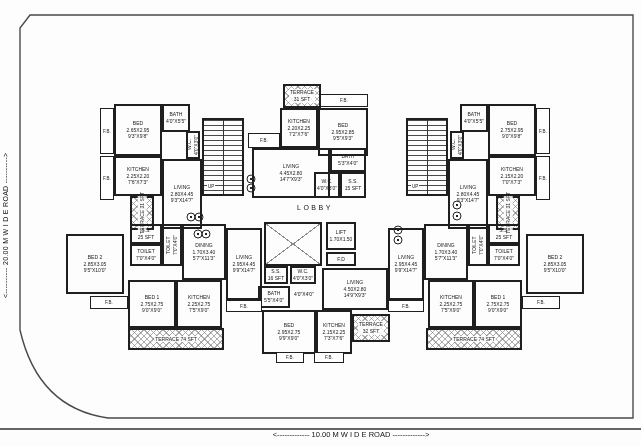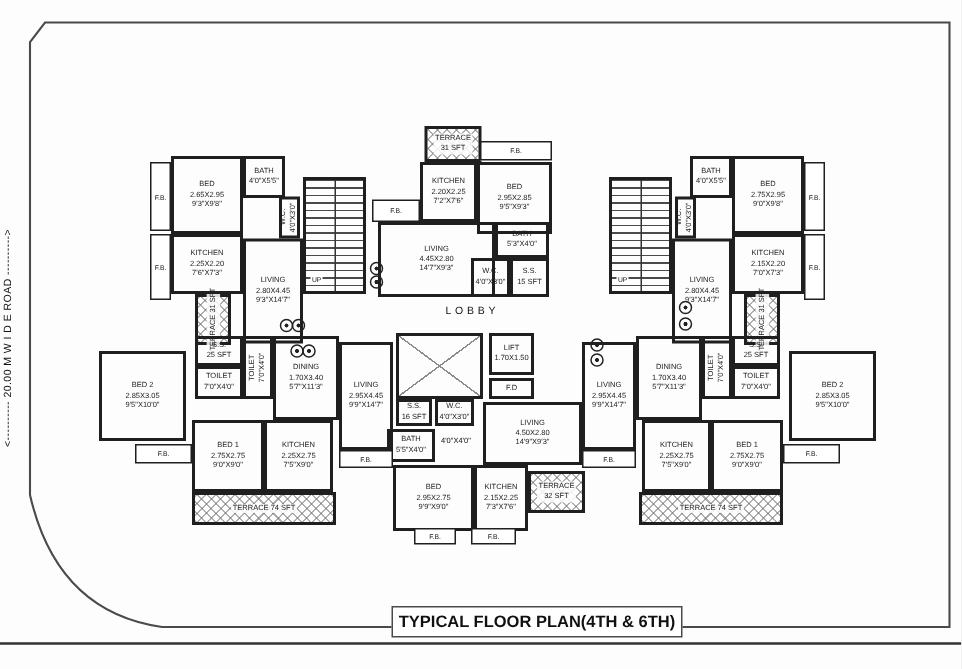--- a/index.html
+++ b/index.html
@@ -368,14 +368,14 @@
       <div class="duct" style="position: absolute; left: 206px; top: 234px;"></div>
       <div class="duct" style="position: absolute; left: 457px; top: 205px;"></div>
       <div class="duct" style="position: absolute; left: 457px; top: 216px;"></div>
       <div class="duct" style="position: absolute; left: 398px; top: 230px;"></div>
       <div class="duct" style="position: absolute; left: 398px; top: 240px;"></div>
       <div class="flabel" style="position: absolute; left: 297px; top: 204px; font-size: 7px; letter-spacing: 2.5px;">LOBBY</div>
       <div class="flabel" style="position: absolute; left: 294px; top: 291px; font-size: 5px;">4'0"X4'0"</div>
     </div>
 
   <div id="road-left">&lt;---------- 20.00 M W I D E   ROAD ----------&gt;</div>
-  <div id="title-box">TYPICAL FLOOR PLAN(4TH &amp; 6TH)</div>
+  <div id="road-bottom">&lt;------------- 10.00 M W I D E   ROAD -------------&gt;</div>
 </div>
 
 </body></html>

